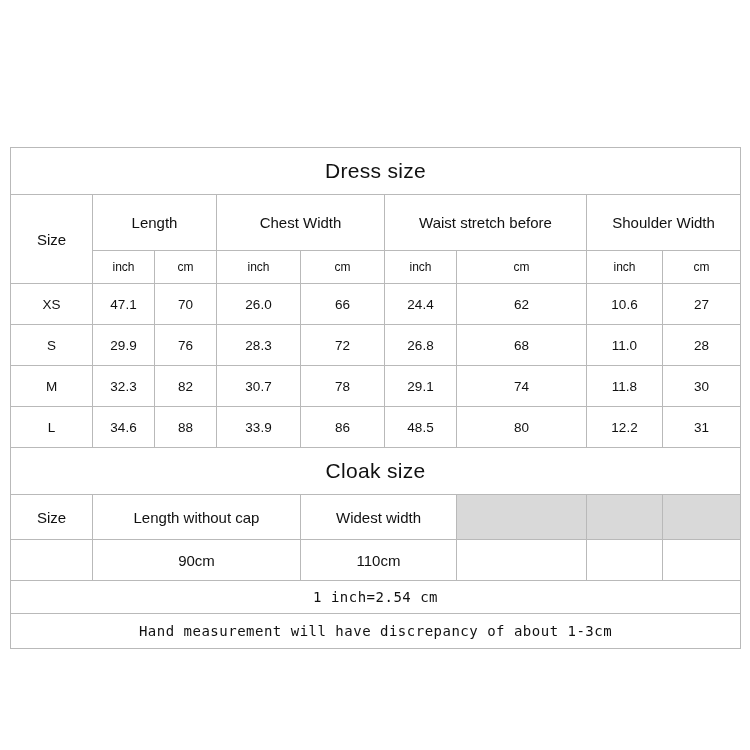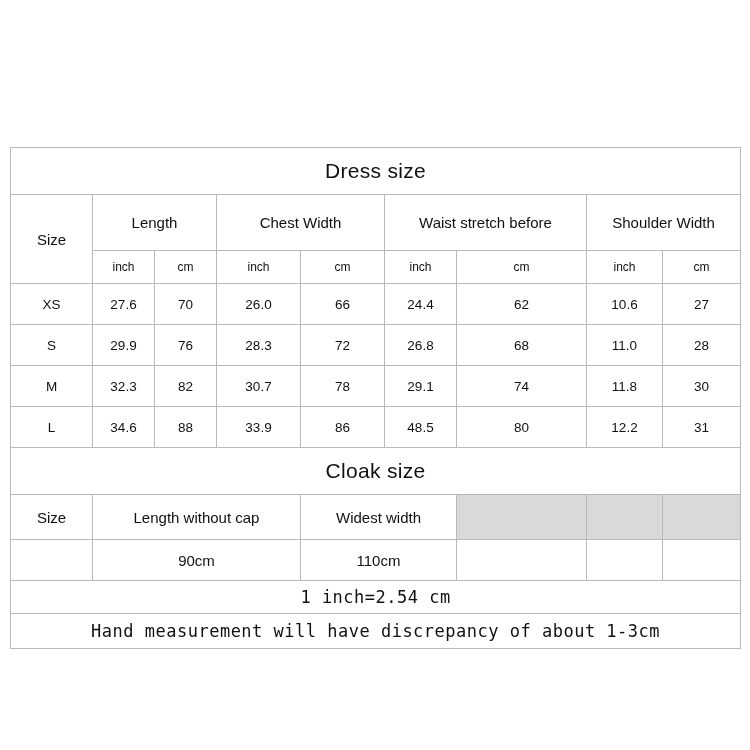--- a/index.html
+++ b/index.html
@@ -72,21 +72,21 @@
   }
   .cloak-head td.blank {
     background: #d9d9d9;
   }
   .cloak-data td {
     font-size: 15px;
     height: 38px;
   }
   .note-row td {
     font-family: "DejaVu Sans Mono", "Liberation Mono", monospace;
-    font-size: 17px;
+    font-size: 14px;
     height: 30px;
     background: #d9d9d9;
     letter-spacing: 0.5px;
   }
   .note-row.wide td {
     height: 32px;
   }
   
 </style>
 </head>
@@ -126,21 +126,21 @@
           <td>inch</td>
           <td>cm</td>
           <td>inch</td>
           <td>cm</td>
           <td>inch</td>
           <td>cm</td>
         </tr>
 
         <tr class="data-row">
           <td>XS</td>
-          <td>27.6</td>
+          <td>47.1</td>
           <td>70</td>
           <td>26.0</td>
           <td>66</td>
           <td>24.4</td>
           <td>62</td>
           <td>10.6</td>
           <td>27</td>
         </tr>
         <tr class="data-row">
           <td>S</td>

